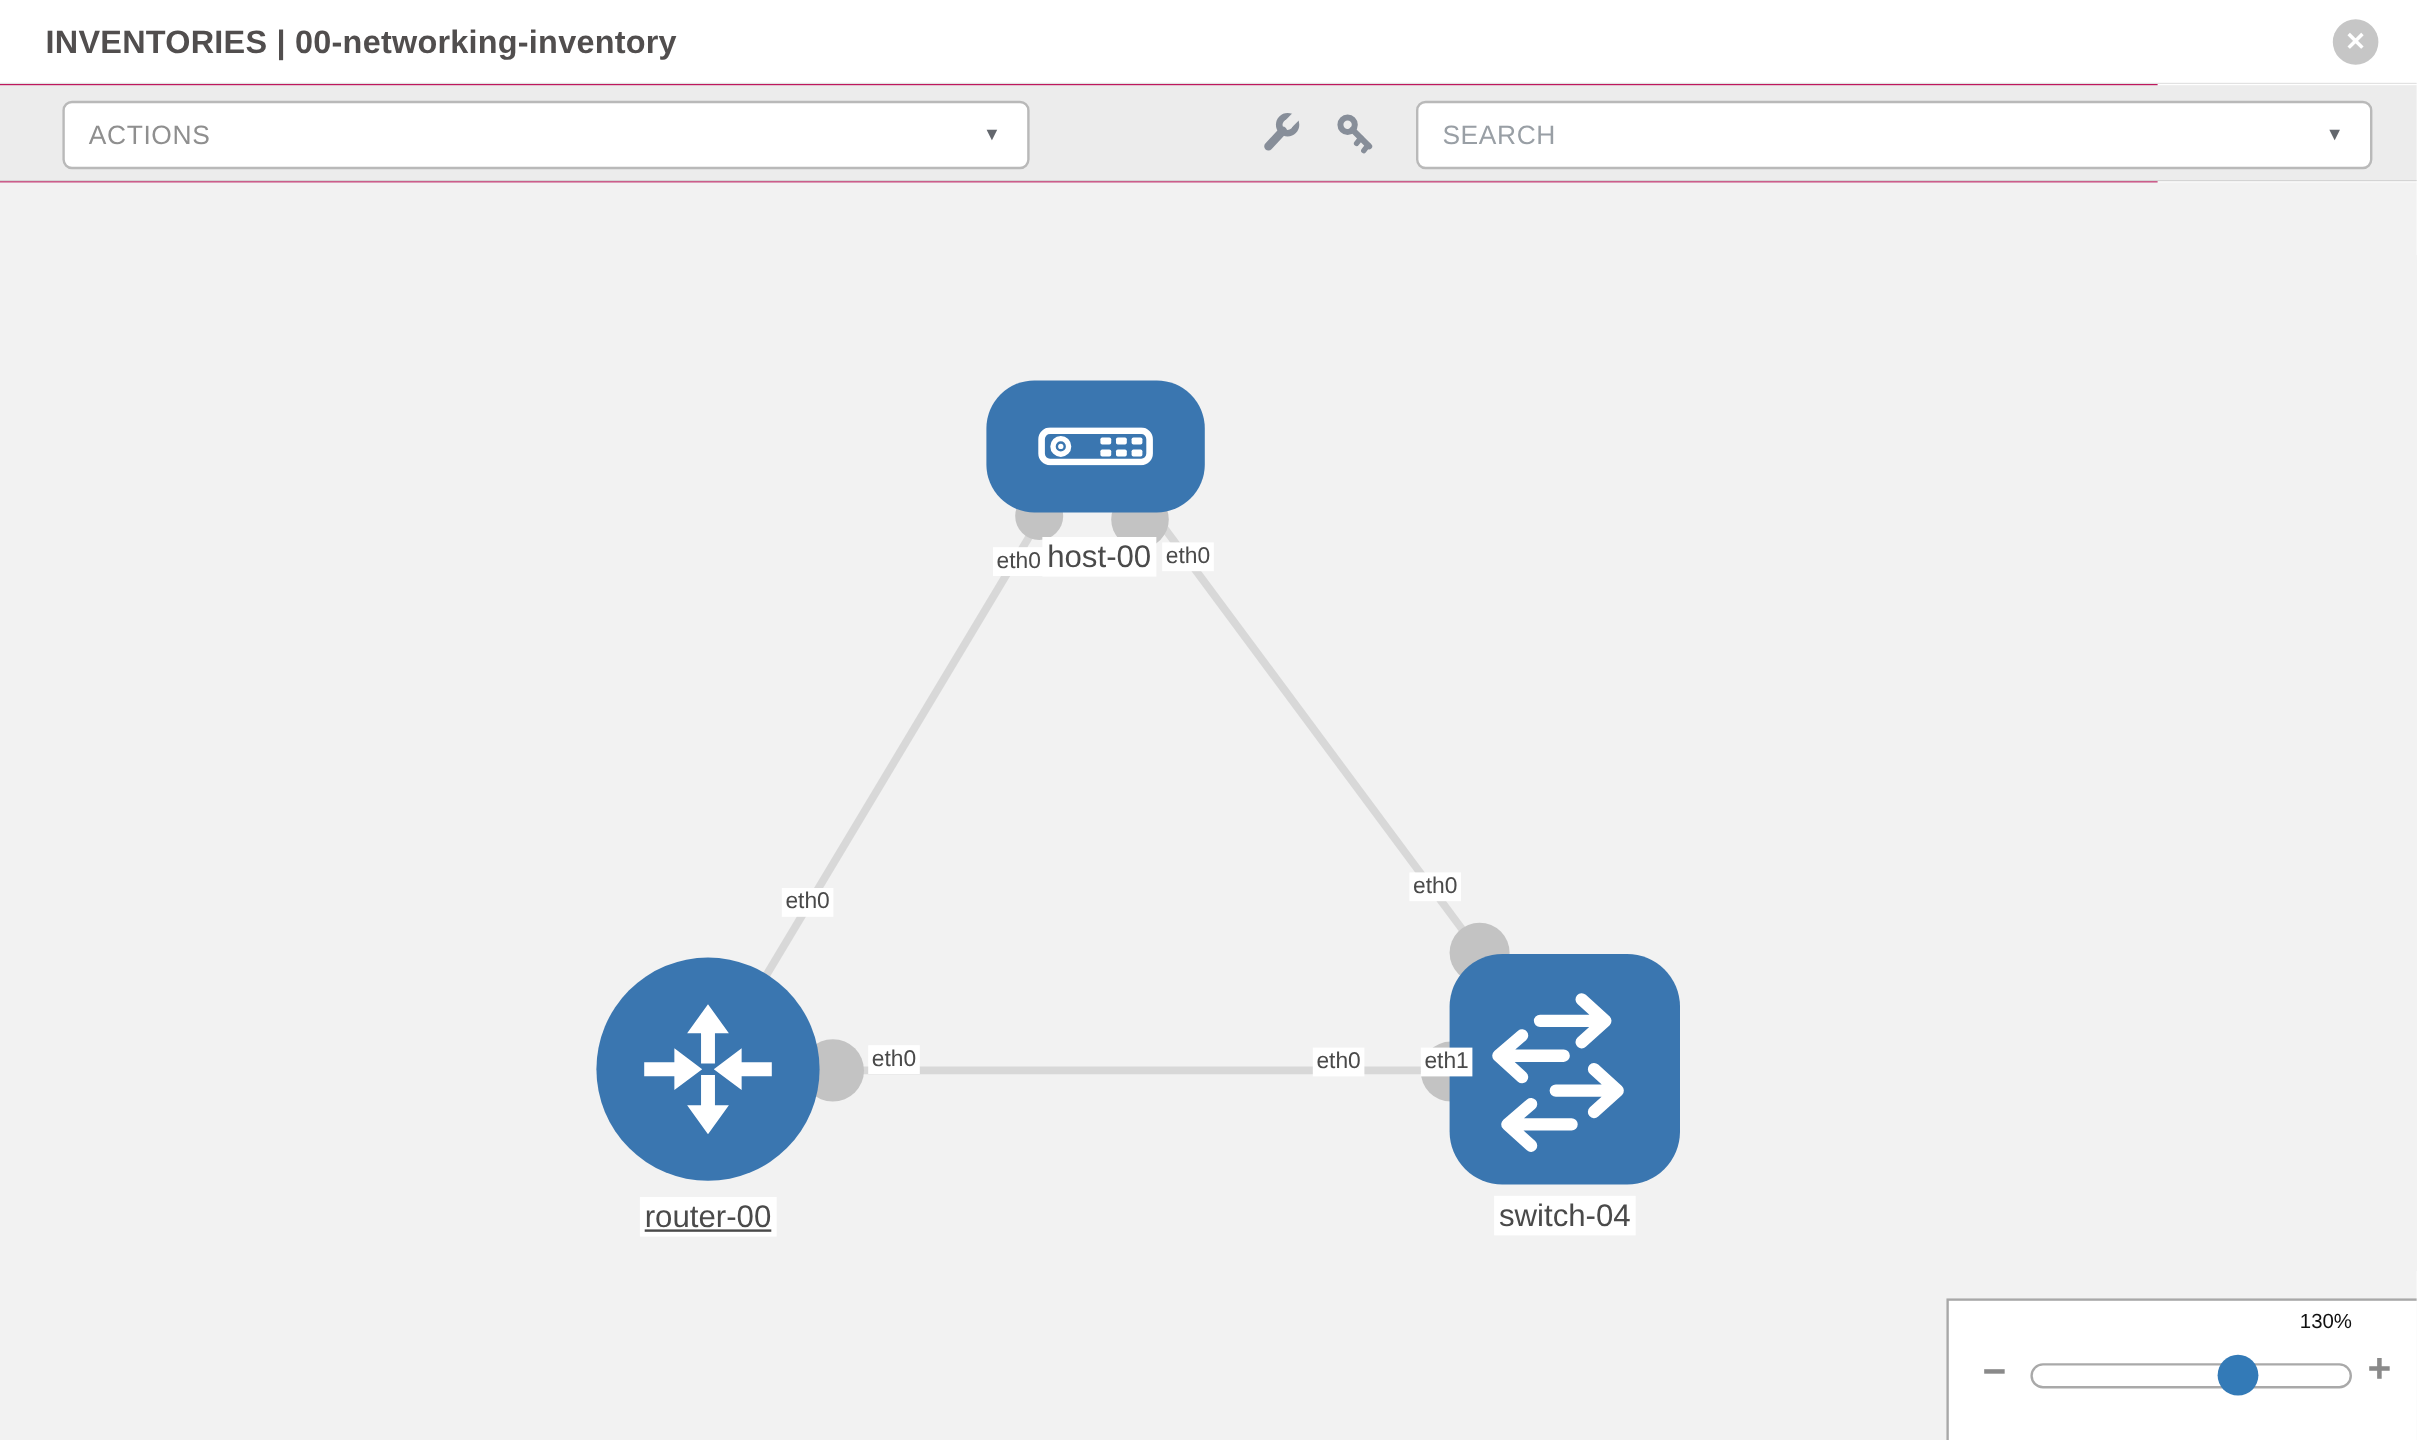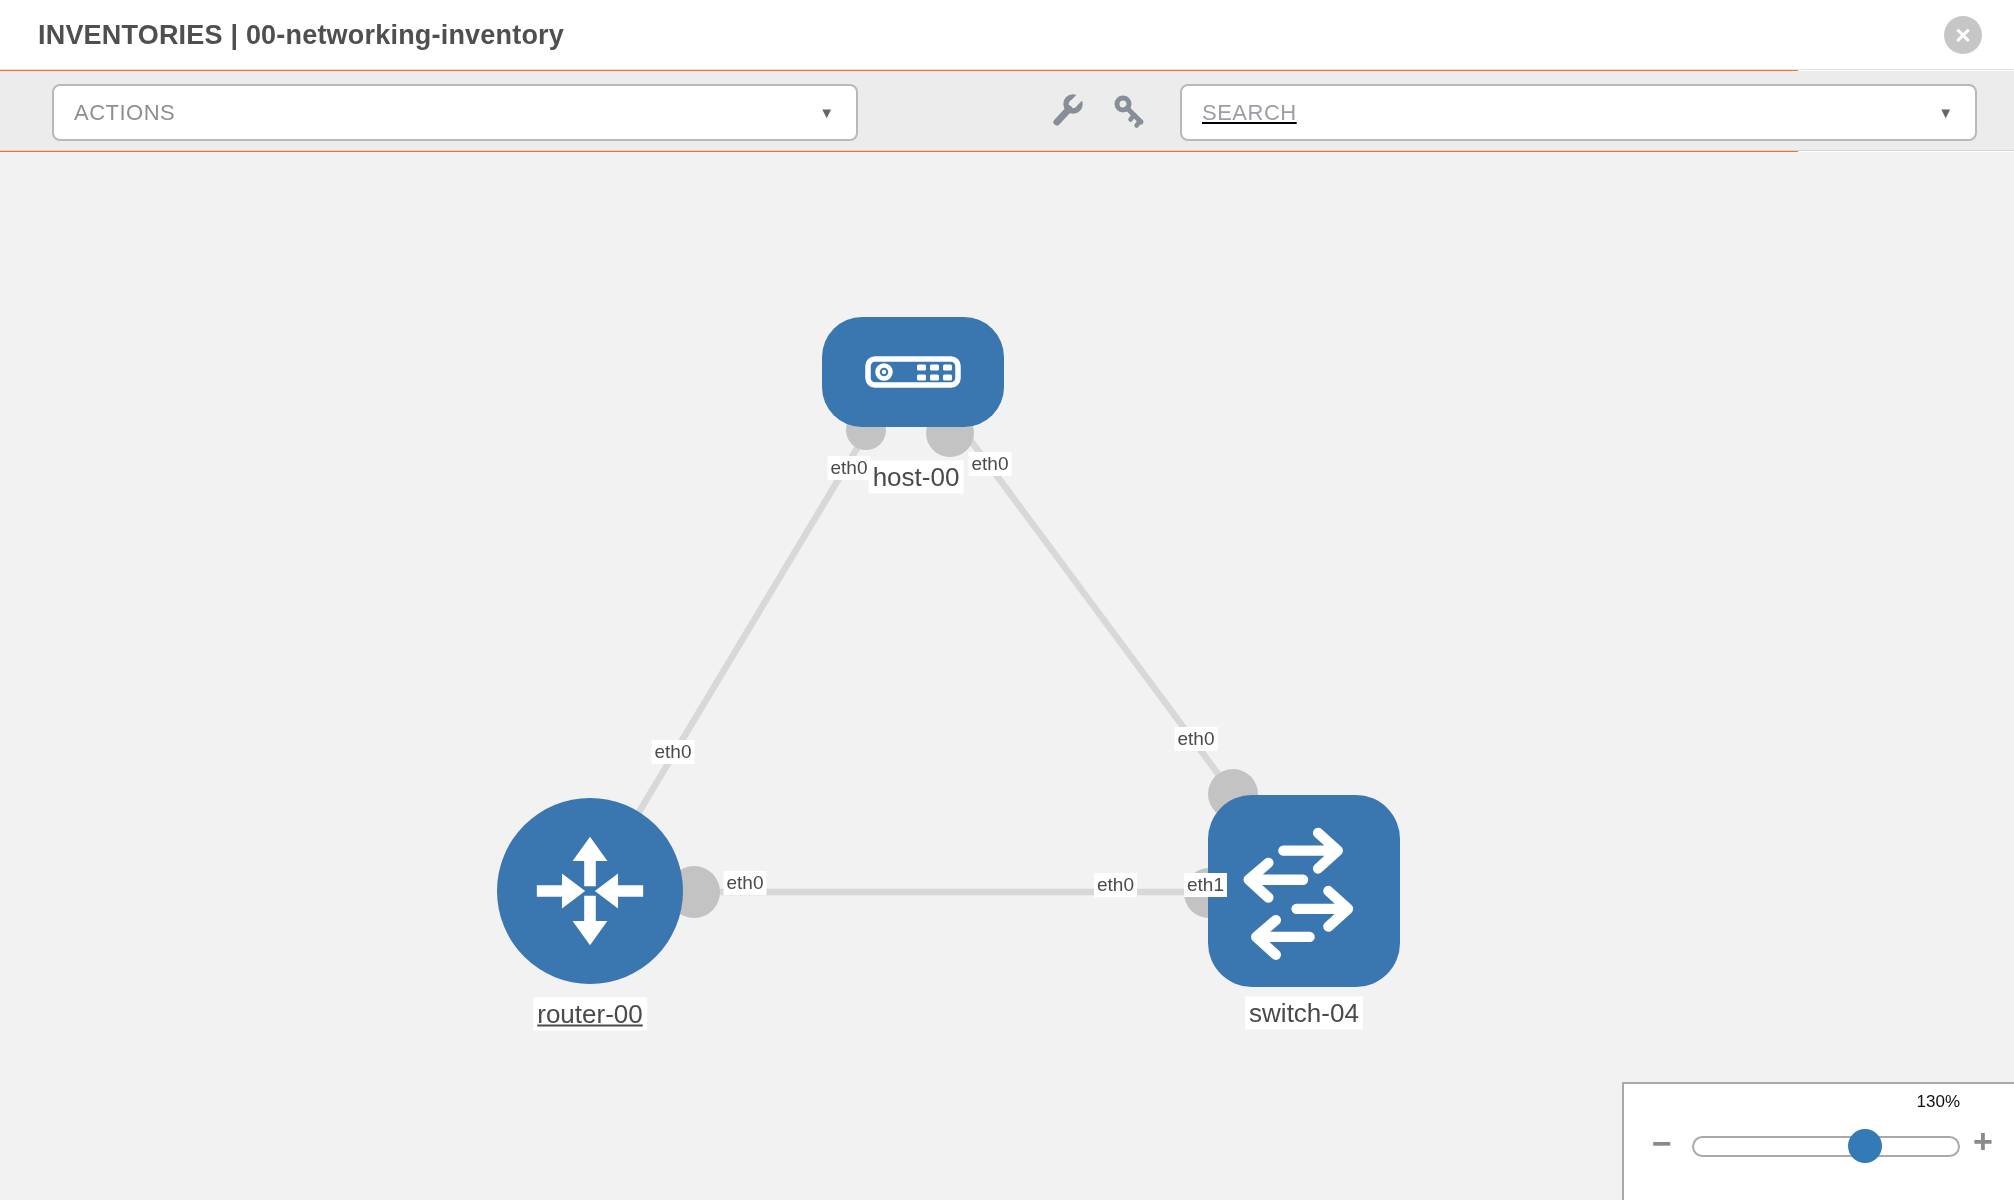--- a/index.html
+++ b/index.html
@@ -1,19 +1,19 @@
 <!DOCTYPE html>
 <html><head>
 <meta charset="utf-8">
 <style>
   * { margin: 0; padding: 0; box-sizing: border-box; }
   html, body { width: 2014px; height: 1200px; overflow: hidden; background: #fff; }
   body { font-family: "Liberation Sans", sans-serif; }
 
-  .app { position: relative; width: 1798px; height: 1200px; background: #f97316; padding-left: 17px; }
+  .app { position: relative; width: 1798px; height: 1200px; background: #be185d; padding-left: 17px; }
 
   
   .header {
     position: absolute; top: 0; left: 0; width: 2014px; height: 70px;
     background: #ffffff; border-bottom: 1px solid #e2e2e2;
   }
   .page-title {
     position: absolute; left: 38px; top: 0; height: 70px; line-height: 70px;
     font-size: 27px; font-weight: 700; color: #514e4e; letter-spacing: 0.2px;
   }
@@ -34,21 +34,21 @@
     background: #ffffff; border: 2px solid #b9b9b9; border-radius: 8px;
     display: flex; align-items: center; cursor: pointer;
   }
   .dropdown .dd-label {
     margin-left: 20px; font-size: 22px; color: #8f8f8f; letter-spacing: 0.5px;
   }
   .dropdown .caret {
     position: absolute; right: 22px; font-size: 15px; color: #63676d;
   }
   .dd-actions { left: 24px; width: 806px; margin-left: 28px; }
-  .dd-search  { left: 1180px; width: 797px; text-decoration: underline; }
+  .dd-search  { left: 1180px; width: 797px; }
   .dd-search .dd-label { color: #999fa5; }
 
   .tool-icon { position: absolute; top: 22px; width: 36px; height: 36px; cursor: pointer; }
   .tool-wrench { left: 1049px; }
   .tool-key { left: 1111px; }
 
   
   .canvas {
     position: absolute; top: 152px; left: 0; width: 2014px; height: 1048px;
     background: #f2f2f2; overflow: hidden;
@@ -177,21 +177,21 @@
       <svg width="150" height="150" viewBox="0 0 160 160">
         <g fill="none" stroke="#ffffff" stroke-width="11" stroke-linecap="round" stroke-linejoin="round">
           <path d="M58 37 H110 M95 18 L116 37 L95 56"></path>
           <path d="M79 68 H26  M42 50 L21 68 L42 87"></path>
           <path d="M72 99 H120 M106 80 L127 99 L106 118"></path>
           <path d="M86 129 H36 M50 111 L29 129 L50 148"></path>
         </g>
       </svg>
     </div>
 
-    <div class="dlabel node-label" style="left:916px; top:325px;">host-00</div>
+    <div class="dlabel node-label" style="left:916px; top:312px;">host-00</div>
     <div class="dlabel node-label" style="left:590px; top:862px;text-decoration:underline;">router-00</div>
     <div class="dlabel node-label" style="left:1304px; top:861px;">switch-04</div>
 
     <div class="dlabel if-label" style="left:849px; top:316px;">eth0</div>
     <div class="dlabel if-label" style="left:990px; top:312px;">eth0</div>
     <div class="dlabel if-label" style="left:673px; top:600px;">eth0</div>
     <div class="dlabel if-label" style="left:745px; top:731px;">eth0</div>
     <div class="dlabel if-label" style="left:1196px; top:587px;">eth0</div>
 
     <div class="dlabel if-label if-plain" style="left:1094px; top:721px; z-index:4;">eth0</div>

